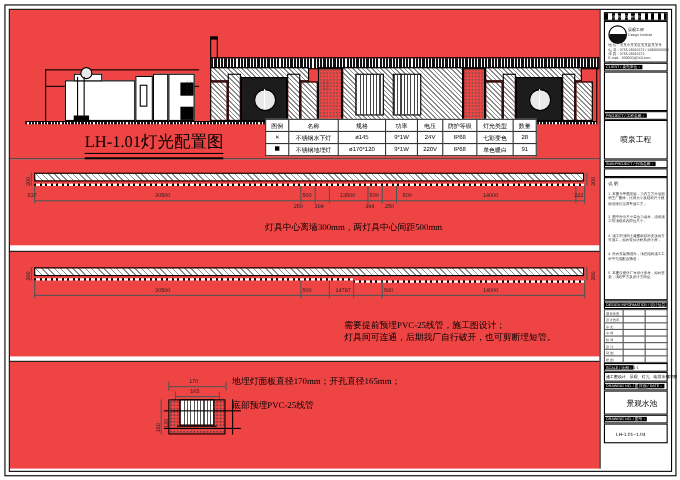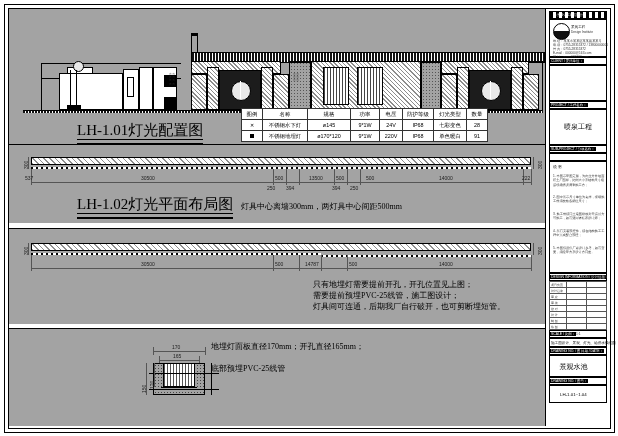--- a/index.html
+++ b/index.html
@@ -5,21 +5,21 @@
   html,body{margin:0;padding:0;background:#ffffff;}
   body{width:618px;height:436px;overflow:hidden;
        font-family:"Liberation Serif","DejaVu Serif",serif;color:#000;}
   #sheet{position:relative;width:618px;height:436px;background:#fff;}
 
   
   .border-outer{position:absolute;left:4px;top:4px;width:609px;height:427px;border:1px solid #000;}
   .border-inner{position:absolute;left:8px;top:8px;width:601px;height:419px;border:1px solid #000;}
 
   
-  .panel{position:absolute;border:1px solid #000;background:#a3a3a3;box-sizing:border-box;}
+  .panel{position:absolute;border:1px solid #000;background:#ef4444;box-sizing:border-box;}
 
   
   .dtitle{position:absolute;white-space:nowrap;font-size:15px;letter-spacing:0px;
           font-family:"Liberation Serif","DejaVu Serif",serif;color:#000;line-height:1;}
   .dtitle .ul{display:block;border-bottom:1px solid #000;padding-bottom:1px;}
   .dtitle .ul2{display:block;border-bottom:2px solid #000;height:2px;margin-top:1px;width:100%;}
 
   
   .dim{position:absolute;font-size:5px;color:#222;white-space:nowrap;
        font-family:"Liberation Sans","DejaVu Sans",sans-serif;}
@@ -236,21 +236,20 @@
     <div class="dim" style="left:357px;top:30px;">500</div>
     <div class="dim" style="left:430px;top:30px;">14000</div>
     <div class="dim" style="left:513px;top:30px;">222</div>
 
     <div class="dim" style="left:258px;top:40px;">250</div>
     <div class="dim" style="left:277px;top:40px;">394</div>
     <div class="dim" style="left:323px;top:40px;">394</div>
     <div class="dim" style="left:341px;top:40px;">250</div>
 
     <div class="dtitle" style="left:68px;top:52px;">
-      <span class="ul">LH-1.02灯光平面布局图</span>
       <span class="ul2"></span>
     </div>
 
     <div class="note" style="left:232px;top:56px;">灯具中心离墙300mm，两灯具中心间距500mm</div>
   </div>
 
   <div class="ln hline" style="position:absolute;left:9px;top:228px;width:536px;"></div>
 
   <div class="panel" style="left:9px;top:229px;width:536px;height:95px;border:none;">
 
@@ -274,21 +273,20 @@
     <div class="dim" style="left:132px;top:32px;">30500</div>
     <div class="dim" style="left:266px;top:32px;">500</div>
     <div class="dim" style="left:296px;top:32px;">14787</div>
     <div class="dim" style="left:340px;top:32px;">500</div>
     <div class="dim" style="left:430px;top:32px;">14000</div>
 
     <div class="dtitle" style="left:68px;top:54px;font-size:14px;">
       <span class="ul2"></span>
     </div>
 
-    <div class="note" style="left:304px;top:50px;">只有地埋灯需要提前开孔，开孔位置见上图；</div>
     <div class="note" style="left:304px;top:61px;">需要提前预埋PVC-25线管，施工图设计；</div>
     <div class="note" style="left:304px;top:72px;">灯具间可连通，后期我厂自行破开，也可剪断埋短管。</div>
   </div>
 
   <div class="ln hline" style="position:absolute;left:9px;top:328px;width:536px;"></div>
 
   <div class="panel" style="left:9px;top:329px;width:536px;height:97px;border:none;">
 
     <div style="position:absolute;left:140px;top:14px;width:80px;height:62px;">
       <div class="dimline" style="left:4px;top:8px;width:52px;"></div>
@@ -416,21 +414,21 @@
     <div class="tbval" style="left:30px;top:322.5px;">1:1</div>
 
     <div class="tbbox" style="left:3px;top:329px;width:58px;height:9px;"></div>
     <div class="tbval" style="left:5px;top:332px;font-size:3.6px;color:#000;">施工图设计、景观、灯光、给排水预埋图</div>
 
     <div class="tbbox" style="left:3px;top:338px;width:58px;height:8px;"></div>
     <div class="tblabel" style="left:4px;top:339.5px;">DRAWING NO. / 图号：</div>
     <div class="tblabel" style="left:34px;top:339.5px;">日期 / DATE：</div>
 
     <div class="tbbox" style="left:3px;top:346px;width:58px;height:22px;"></div>
-    <div class="tbbig" style="left:3px;top:353px;width:49px;">景观水池</div>
+    <div class="tbbig" style="left:13px;top:353px;width:49px;">景观水池</div>
 
     <div class="tbbox" style="left:3px;top:368px;width:58px;height:8px;"></div>
     <div class="tblabel" style="left:4px;top:369.5px;">DRAWING NO. / 图号：</div>
     <div class="tbbox" style="left:3px;top:376px;width:58px;height:18px;"></div>
     <div class="tbval" style="left:14px;top:383px;font-size:4.4px;color:#000;">LH-1.01~1.04</div>
   </div>
 
 </div>
 
 </body></html>

